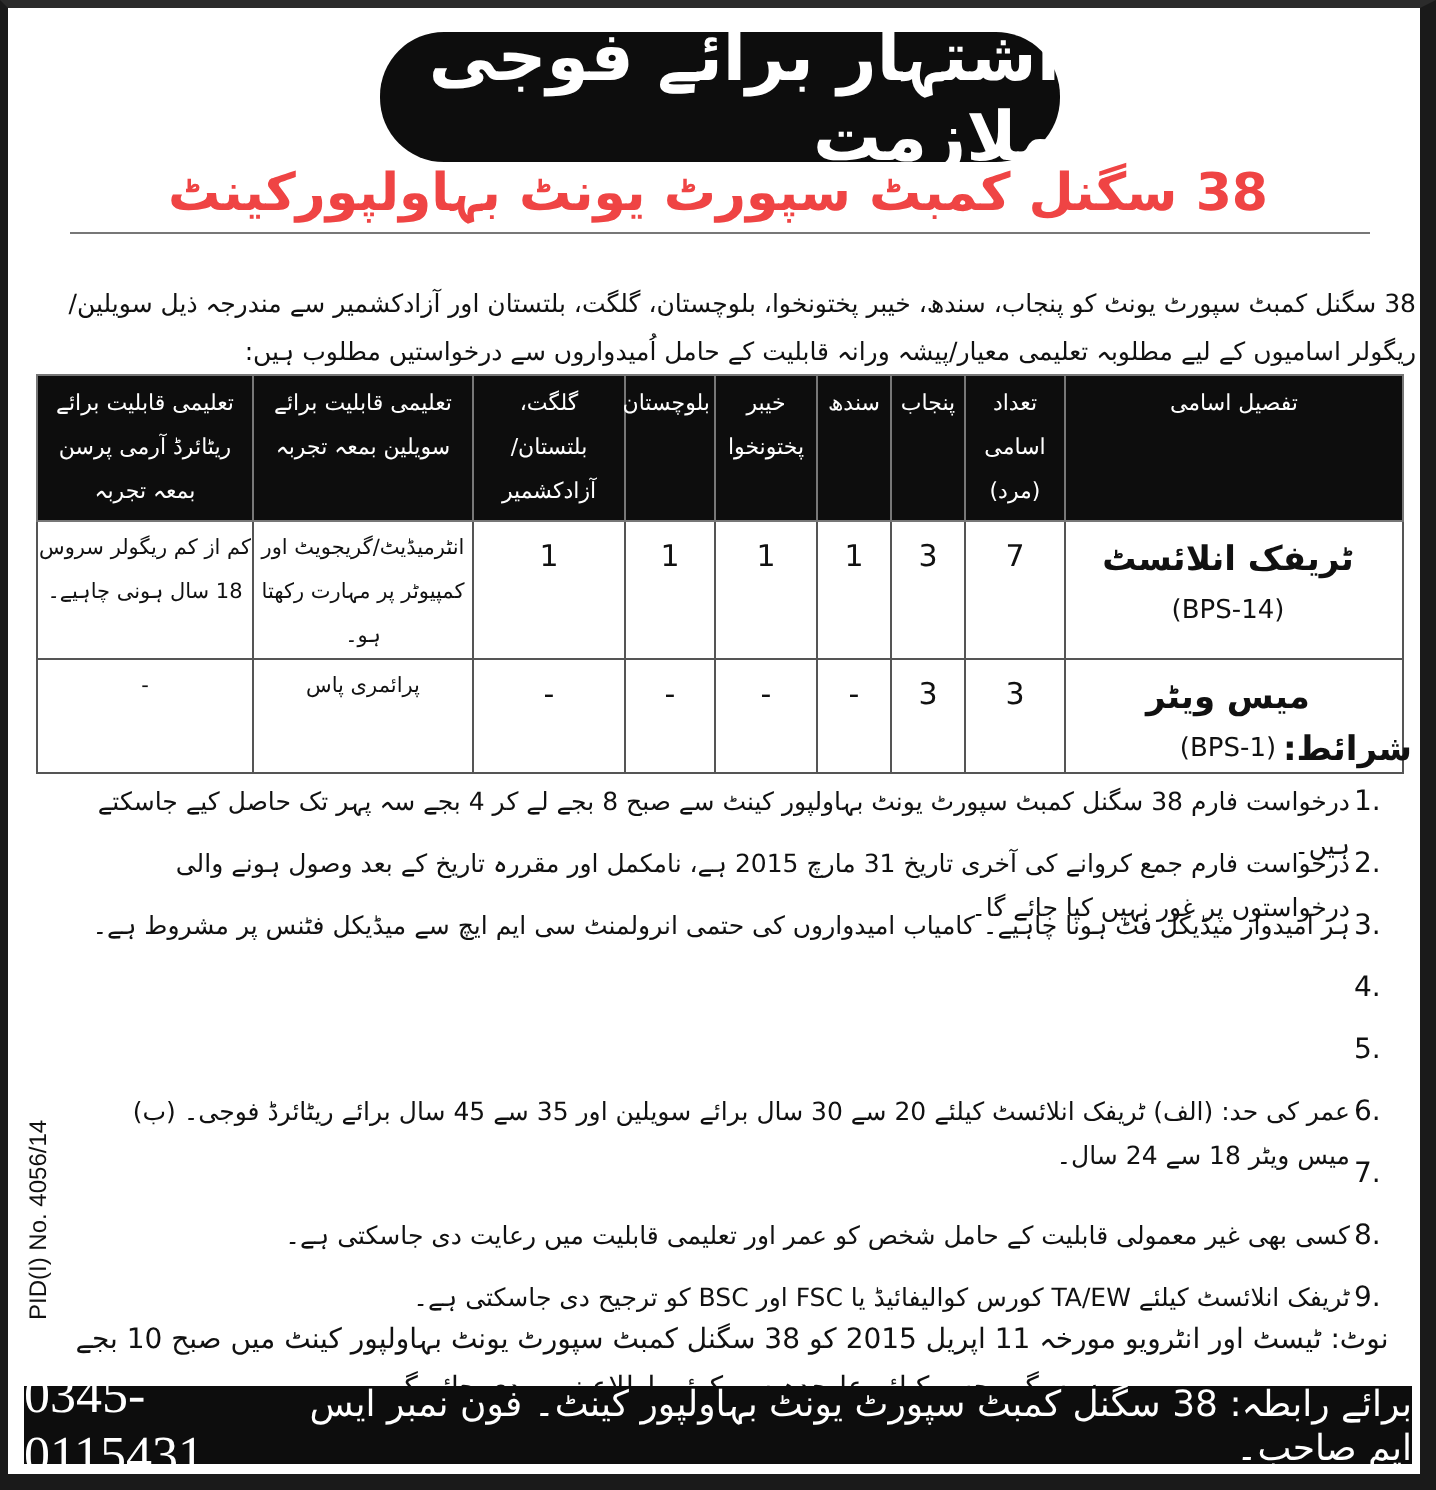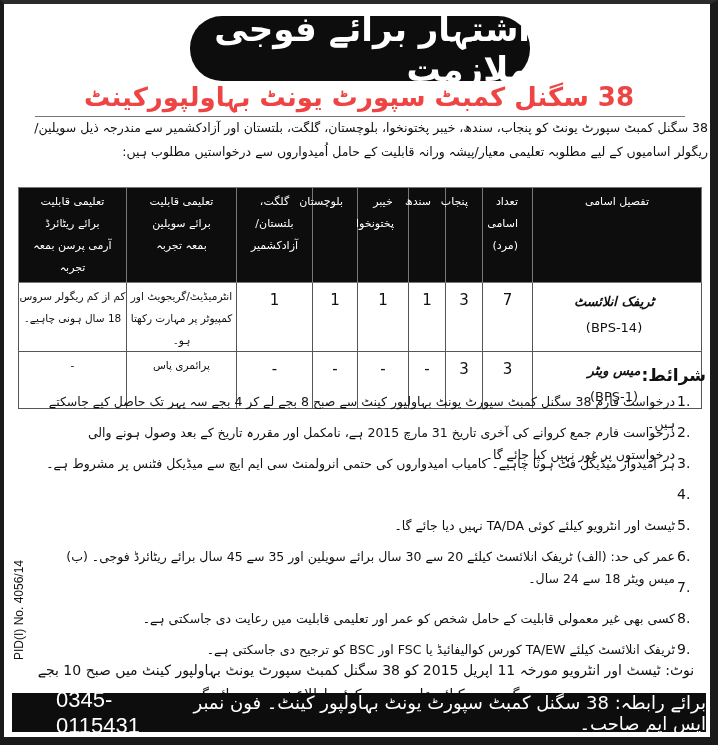--- a/index.html
+++ b/index.html
@@ -24,46 +24,46 @@
     position: absolute; left: 30px; top: 80px; width: 658px; height: 34px;
     direction: rtl; text-align: center; font-size: 26px; font-weight: bold;
     letter-spacing: 1px; line-height: 34px; color: #ef4444;
   }
   .rule {
     position: absolute; left: 35px; top: 116px; width: 650px; height: 1px;
     background: #777;
   }
 
   .intro {
-    position: absolute; left: 14px; top: 116px; width: 694px;
+    position: absolute; left: 14px; top: 140px; width: 694px;
     direction: rtl; text-align: right; font-size: 12.5px; line-height: 24px;
   }
 
   table.vacancies {
     position: absolute; left: 18px; top: 187px; width: 683px;
     border-collapse: collapse; direction: ltr; table-layout: fixed;
   }
   table.vacancies th, table.vacancies td {
     border: 1px solid #555;
     text-align: center; vertical-align: top;
   }
   table.vacancies thead th {
     background: #0d0d0d; color: #fff; font-weight: normal;
-    font-size: 11px; line-height: 22px; height: 51px; padding: 3px 14px;
+    font-size: 11px; line-height: 22px; height: 51px; padding: 3px 2px;
     direction: rtl; border-color: #777;
   }
   table.vacancies tbody td {
     font-size: 15px; padding-top: 8px; color: #111;
   }
   table.vacancies tbody tr.r1 td { height: 65px; }
   table.vacancies tbody tr.r2 td { height: 52px; }
   .post-name {
     direction: rtl; text-align: right; padding-right: 6px;
   }
-  .post-name .urdu { display: block; font-size: 13px; font-weight: bold; line-height: 22px; font-style: italic; }
+  .post-name .urdu { display: block; font-size: 17px; font-weight: bold; line-height: 22px; }
   .post-name .bps { display: block; font-size: 13px; line-height: 22px; margin-top: 4px; }
   td.qual { direction: rtl; font-size: 10.5px !important; line-height: 22px; padding-top: 2px !important; }
 
   .conditions-title {
     position: absolute; right: 12px; top: 365px;
     direction: rtl; font-size: 17px; font-weight: bold; text-align: center;
   }
   .conditions {
     position: absolute; left: 40px; top: 390px; width: 665px;
     list-style: none; direction: rtl;
@@ -88,21 +88,21 @@
     transform: rotate(-90deg); transform-origin: left top;
     font-size: 12px; color: #111; font-family: "Liberation Sans", sans-serif;
     white-space: nowrap; line-height: 18px; top: 660px; left: 10px;
   }
 
   .contact-bar {
     position: absolute; left: 12px; top: 693px; width: 694px; height: 39px;
     background: #0d0d0d; color: #fff; display: flex; align-items: center;
     justify-content: center; direction: rtl; font-size: 18px; gap: 8px;
   }
-  .contact-bar .phone { direction: ltr; font-family: Liberation Sans, sans-serif; font-size: 22px; margin-left: 44px; }
+  .contact-bar .phone { direction: ltr; font-family: Liberation Serif, serif; font-size: 26px; }
 </style>
 </head>
 <body>
 
 <div class="frame"></div>
 
 <div class="pill">
   <span>اشتہار برائے فوجی ملازمت</span>
 </div>
 
@@ -181,21 +181,20 @@
   </li>
   <li>
     <span class="num">3.</span>
     <span class="txt">ہر امیدوار میڈیکل فٹ ہونا چاہیے۔ کامیاب امیدواروں کی حتمی انرولمنٹ سی ایم ایچ سے میڈیکل فٹنس پر مشروط ہے۔</span>
   </li>
   <li>
     <span class="num">4.</span>
   </li>
   <li>
     <span class="num">5.</span>
-    <span class="txt">ٹیسٹ اور انٹرویو کیلئے کوئی TA/DA نہیں دیا جائے گا۔</span>
   </li>
   <li>
     <span class="num">6.</span>
     <span class="txt">عمر کی حد: (الف) ٹریفک انلائسٹ کیلئے 20 سے 30 سال برائے سویلین اور 35 سے 45 سال برائے ریٹائرڈ فوجی۔ (ب) میس ویٹر 18 سے 24 سال۔</span>
   </li>
   <li>
     <span class="num">7.</span>
   </li>
   <li>
     <span class="num">8.</span>

